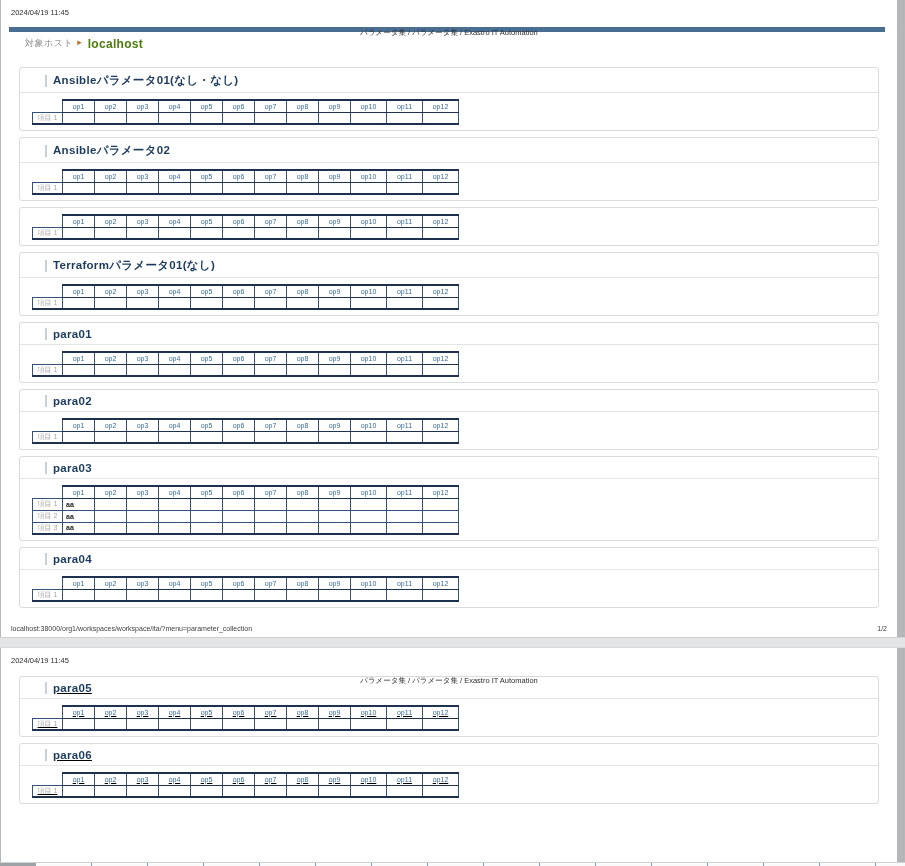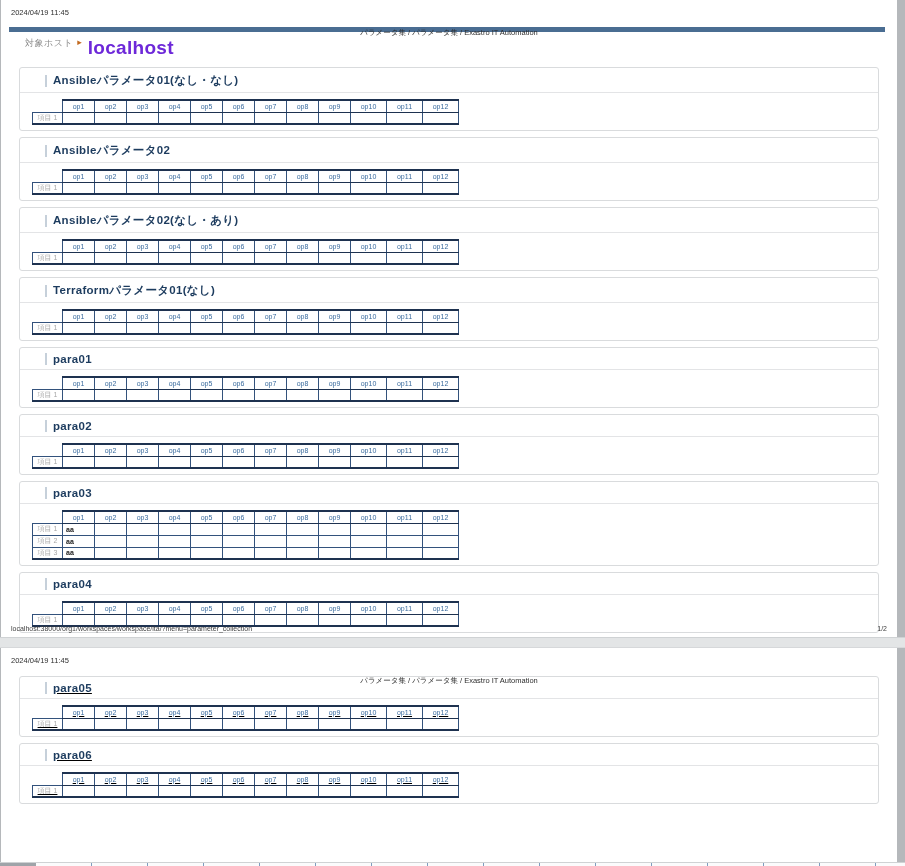--- a/index.html
+++ b/index.html
@@ -19,21 +19,21 @@
   .ph-date { position:absolute; left:10px; top:8px; font-size:7.5px; color:#2e2e2e; }
   .ph-title { position:absolute; left:0; right:0; top:8px; text-align:center; font-size:7.5px; color:#2e2e2e;margin-top:20px; }
 
   
   .banner { height:5px; margin:7px 12px 0 8px; background:#4a6d92; }
 
   
   .breadcrumb { margin:5px 0 0 24px; height:24px; display:flex; }
   .bc-label { font-size:9px; color:#8b8b8b; letter-spacing:0.5px; }
   .bc-arrow { font-size:9px; color:#c2691e; margin:0 6px 0 4px; }
-  .bc-value { font-size:19px; font-weight:bold; color:#6d28d9; letter-spacing:0.3px; }
+  .bc-value { font-size:12px; font-weight:bold; color:#4d7c0f; letter-spacing:0.3px; }
 
   
   .sections { display:flex; flex-direction:column; gap:6px; margin:6px 18px 0 18px; }
   .page2 .sections { margin-top:8px;text-decoration:underline; }
   .section { border:1px solid #d9dbdd; border-radius:3px; background:#fff; }
   .section-title { padding:5px 0 4px 25px; border-bottom:1px solid #e3e4e6; display:flex; align-items:center; }
   .accent { display:inline-block; width:2px; height:12px; background:#c6d0da; margin-right:6px; }
   .stext { font-size:11.5px; font-weight:bold; color:#1c3b5e; letter-spacing:0.3px; }
   .table-wrap { padding:6px 0 5px 12px; }
 
@@ -172,24 +172,20 @@
                   <td class="cell wide"></td>
                   <td class="cell wide"></td>
                   <td class="cell wide"></td>
                 </tr>
               </tbody>
       </table>
     </div>
   </div>
 
   <div class="section">
-    <div class="section-title">
-      <span class="accent"></span>
-      <span class="stext">Ansibleパラメータ02(なし・あり)</span>
-    </div>
     <div class="table-wrap">
       <table class="ptable">
         <thead>
           <tr>
             <th class="corner"></th>
           <th class="op">op1</th>
                   <th class="op">op2</th>
                   <th class="op">op3</th>
                   <th class="op">op4</th>
                   <th class="op">op5</th>

